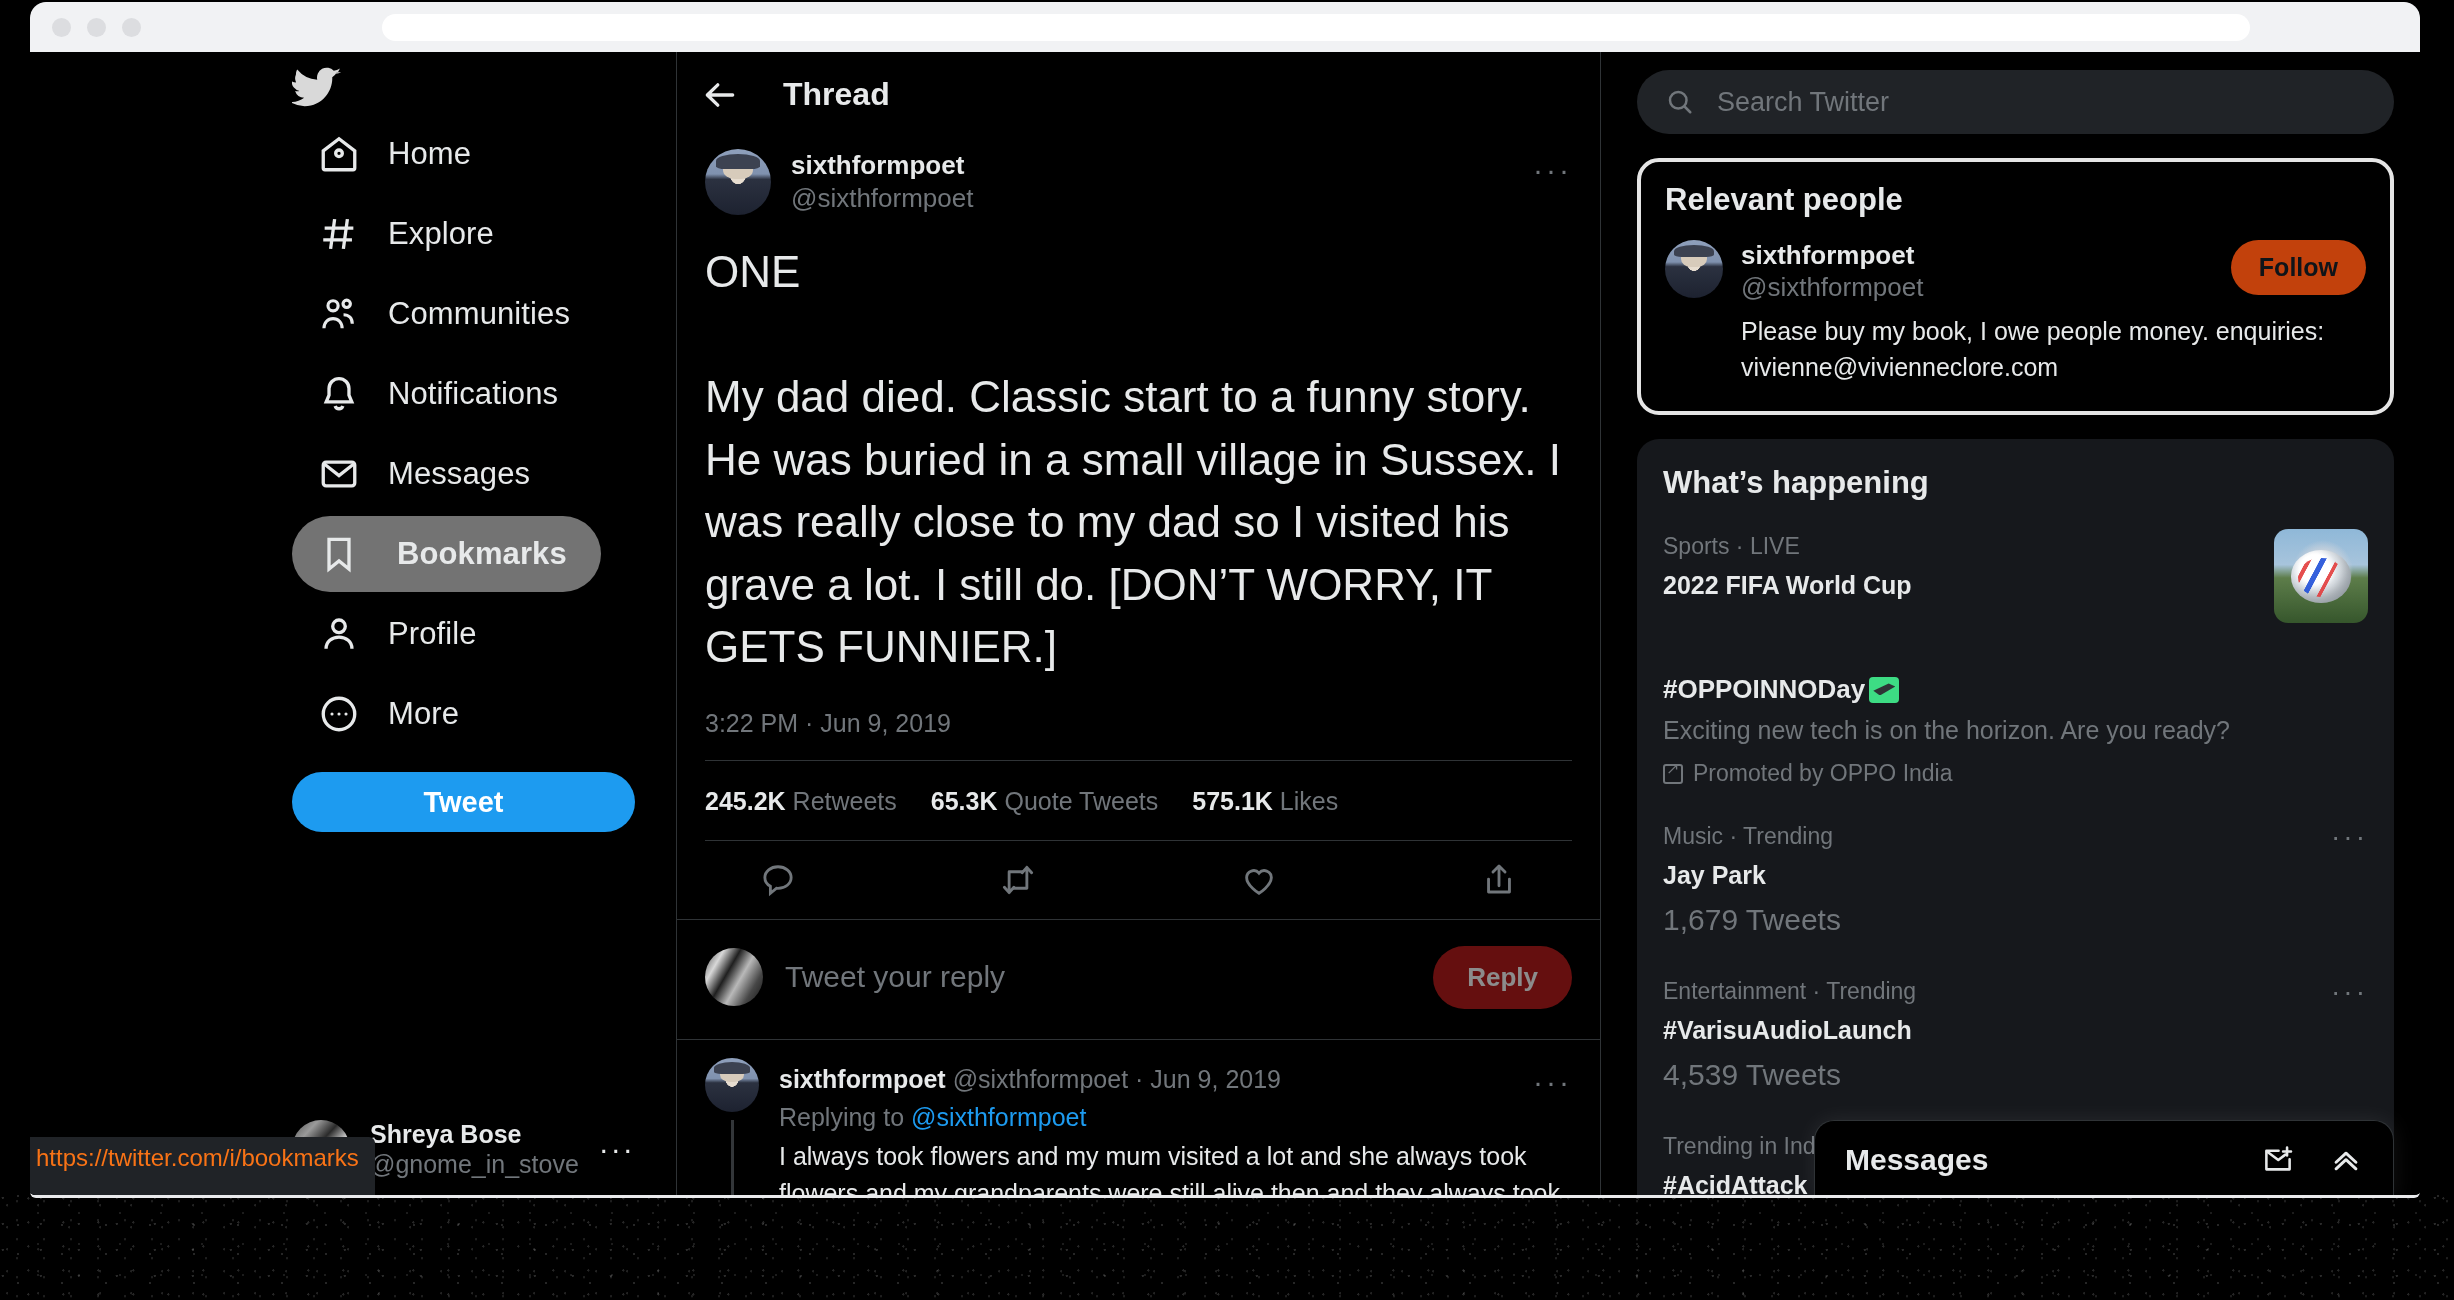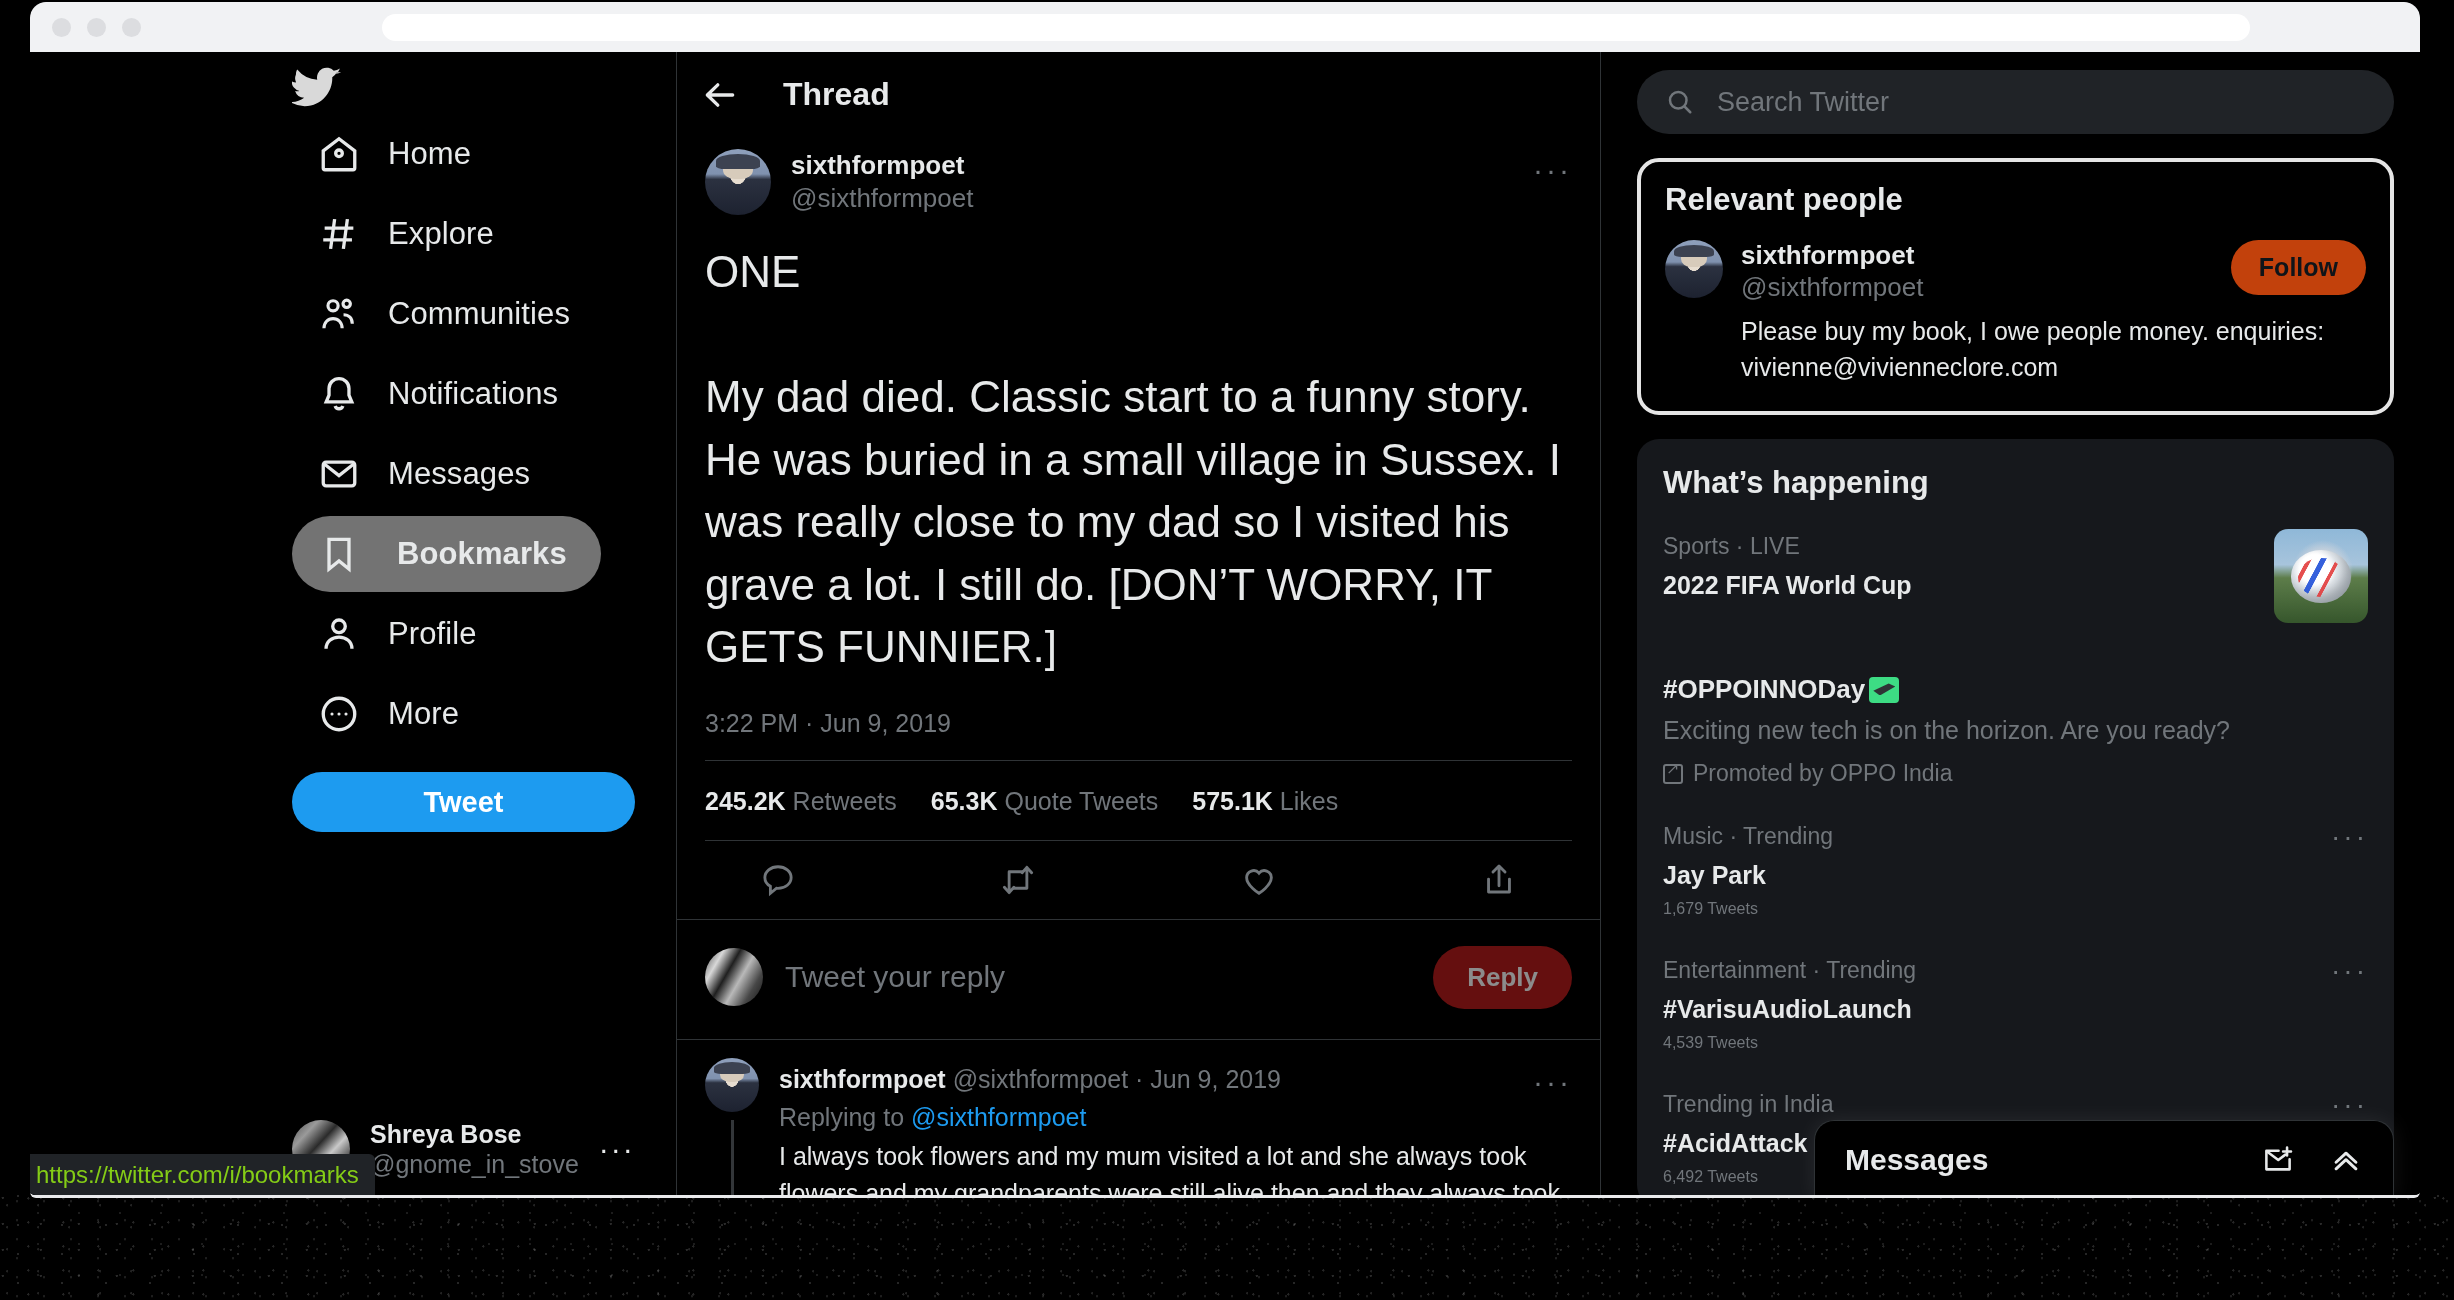--- a/index.html
+++ b/index.html
@@ -149,23 +149,23 @@
   }
   #account .acc-name { font-size: 25px; font-weight: bold; color:#e7e9ea; line-height: 1.2;}
   #account .acc-handle { font-size: 25px; color:#71767b; line-height: 1.25;}
   #account .acc-dots { margin-left:auto; color:#e7e9ea; font-size: 30px; letter-spacing:2px;}
 
   
   #status-url {
     position: absolute;
     left: -10px; bottom: 0;
     background: #202327;
-    color: #84cc16;
+    color: #f97316;
     font-size: 24px;
-    padding: 7px 16px 9px 16px;
+    padding: 7px 16px 26px 16px;
     border-radius: 0 6px 0 0;
     white-space: nowrap;
     z-index: 40;
   }
 
   
   #center {
     width: 925px;
     flex: 0 0 925px;
     border-left: 1px solid #2f3336;
@@ -331,21 +331,21 @@
   #happening-card h2 { font-size: 31px; color:#e7e9ea; padding: 8px 26px 14px 26px;}
   .trend {
     padding: 14px 26px 18px 26px;
     display:flex;
     cursor:pointer;
     position: relative;
   }
   .trend .t-main { flex:1; }
   .t-cat { font-size: 23px; color:#71767b; line-height:1.5;}
   .t-name { font-size: 25px; font-weight:bold; color:#e7e9ea; line-height:1.5; margin-top:3px;}
-  .t-count { font-size: 16px; color:#71767b; line-height:1.5; margin-top:3px;}
+  .t-count { font-size: 30px; color:#71767b; line-height:1.5; margin-top:3px;}
   .t-sub { font-size: 25px; color:#71767b; line-height:1.4; margin-top:4px;}
   .t-promo { font-size: 23px; color:#71767b; margin-top: 12px; display:flex; align-items:center; gap:10px;}
   .t-promo .pico{ width:20px;height:20px;border:2px solid #71767b;border-radius:3px;display:inline-block;position:relative;}
   .t-promo .pico::after{content:"↗";position:absolute;left:1px;top:-7px;font-size:16px;color:#71767b;}
   .t-dots { color:#71767b; font-size:28px; letter-spacing:3px; align-self:flex-start; padding-top:2px;}
   .t-thumb {
     width: 94px; height: 94px;
     border-radius: 14px;
     flex: none;
     margin-left: 14px;

